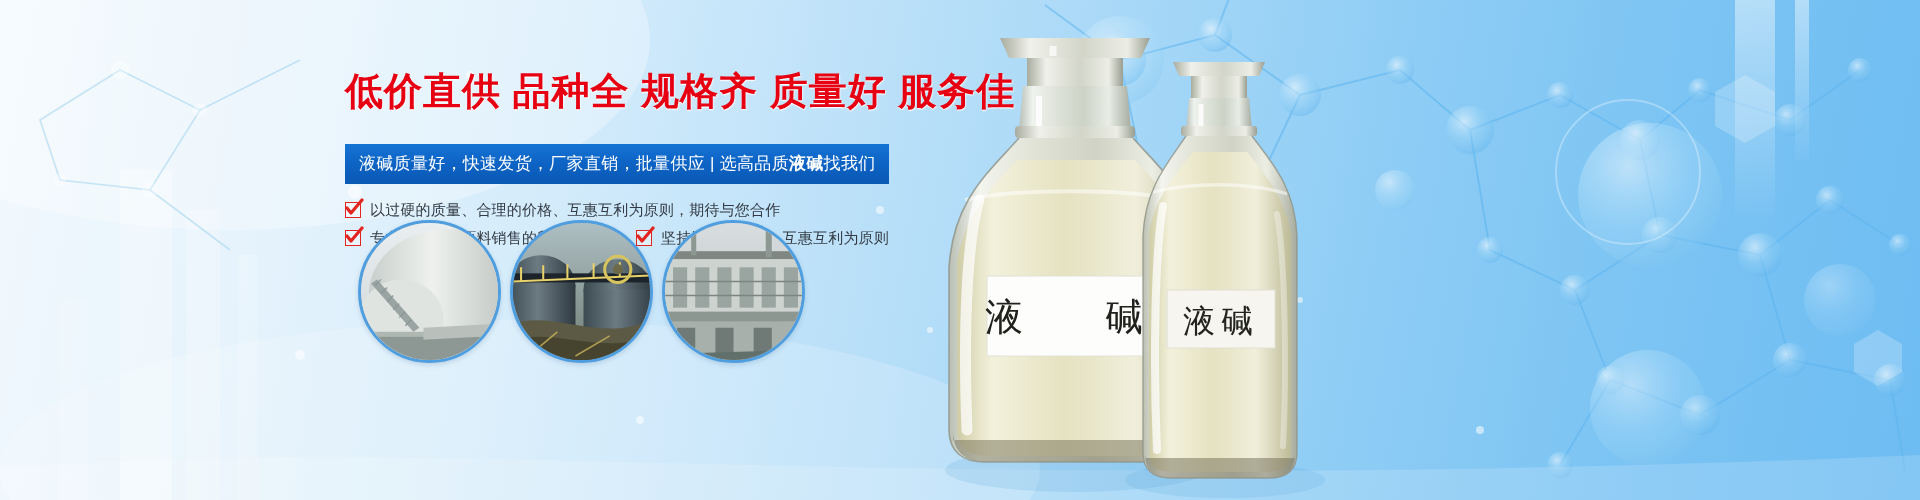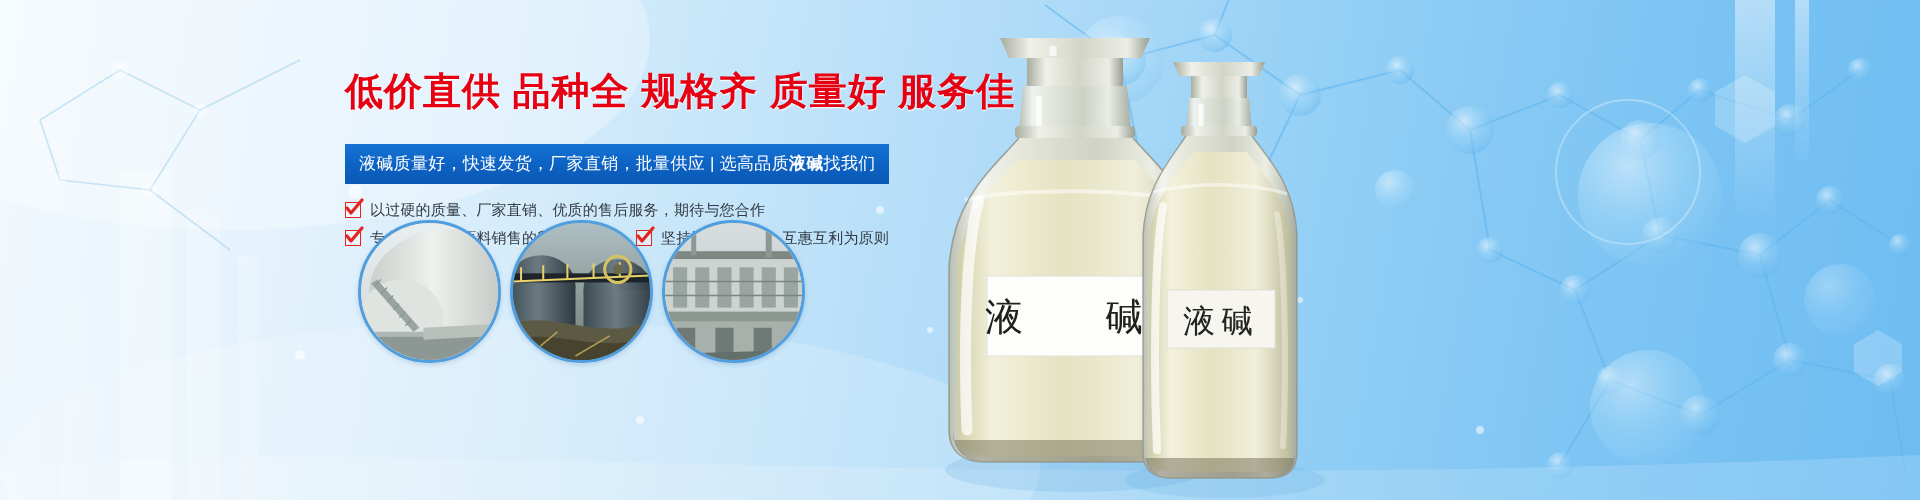--- a/index.html
+++ b/index.html
@@ -275,21 +275,21 @@
 
     <div class="bullets">
 
       <div class="brow">
         <div class="bitem">
           <span class="tick">
             <svg width="20" height="20" viewBox="0 0 20 20">
               <path d="M3 10 L7 15 L18 2" fill="none" stroke="#e2251f" stroke-width="3.2" stroke-linecap="round" stroke-linejoin="round"></path>
             </svg>
           </span>
-          <span>以过硬的质量、厂家直销、优质的售后服务，期待与您合作</span>
+          <span>以过硬的质量、合理的价格、互惠互利为原则，期待与您合作</span>
         </div>
       </div>
 
       <div class="brow">
         <div class="bitem">
           <span class="tick">
             <svg width="20" height="20" viewBox="0 0 20 20">
               <path d="M3 10 L7 15 L18 2" fill="none" stroke="#e2251f" stroke-width="3.2" stroke-linecap="round" stroke-linejoin="round"></path>
             </svg>
           </span>

